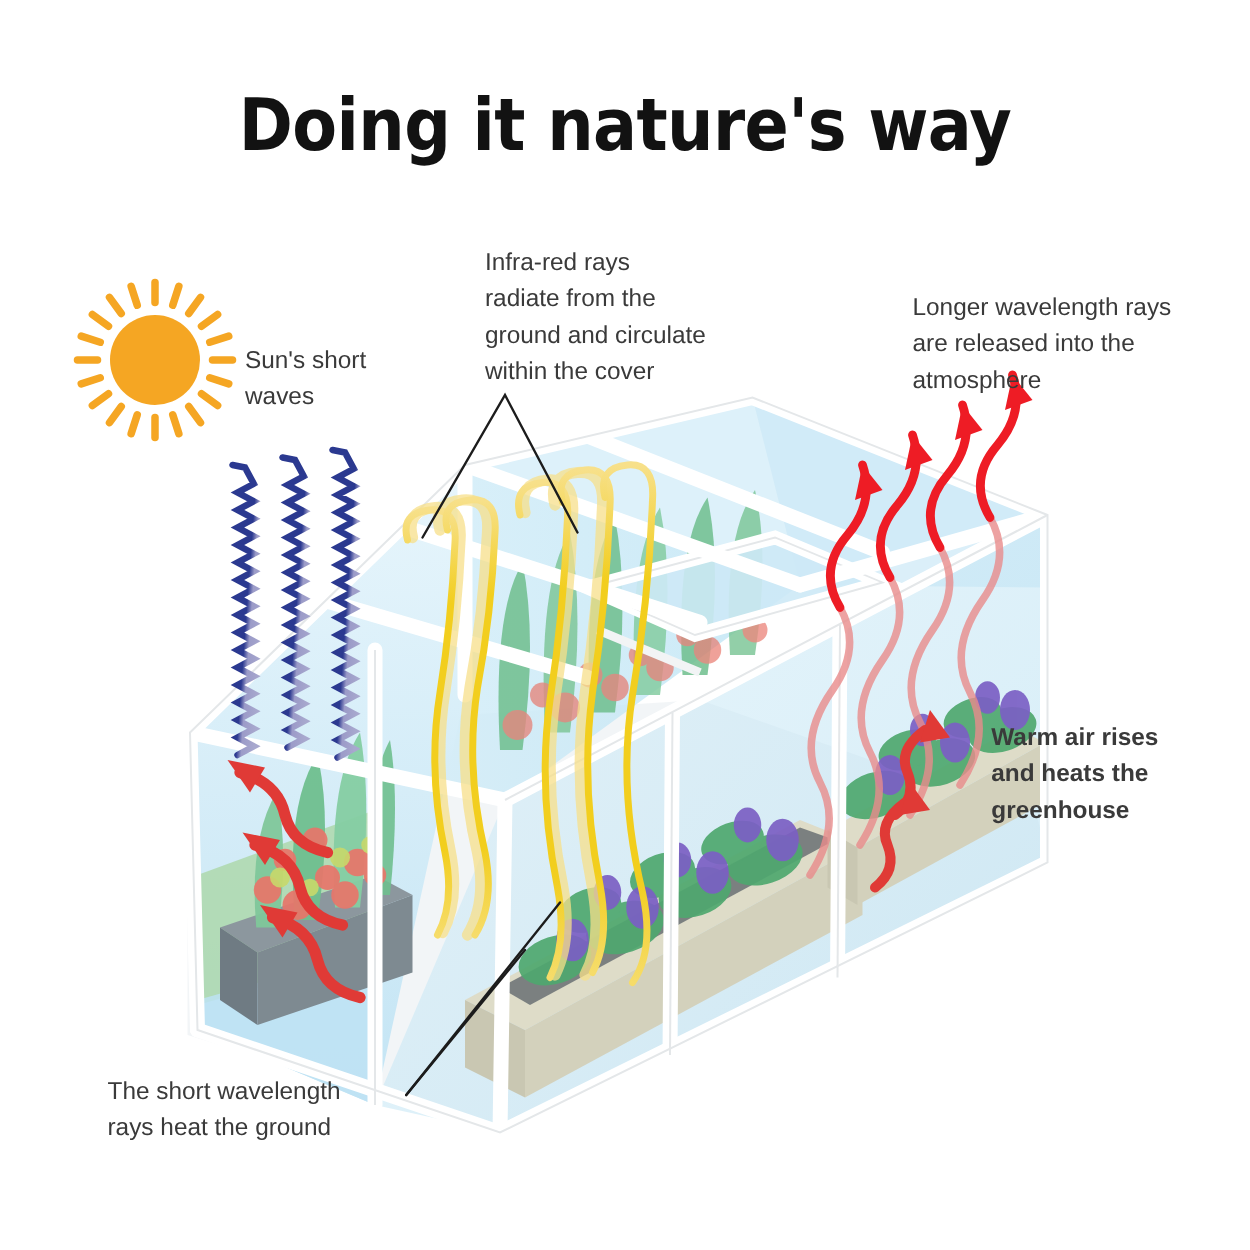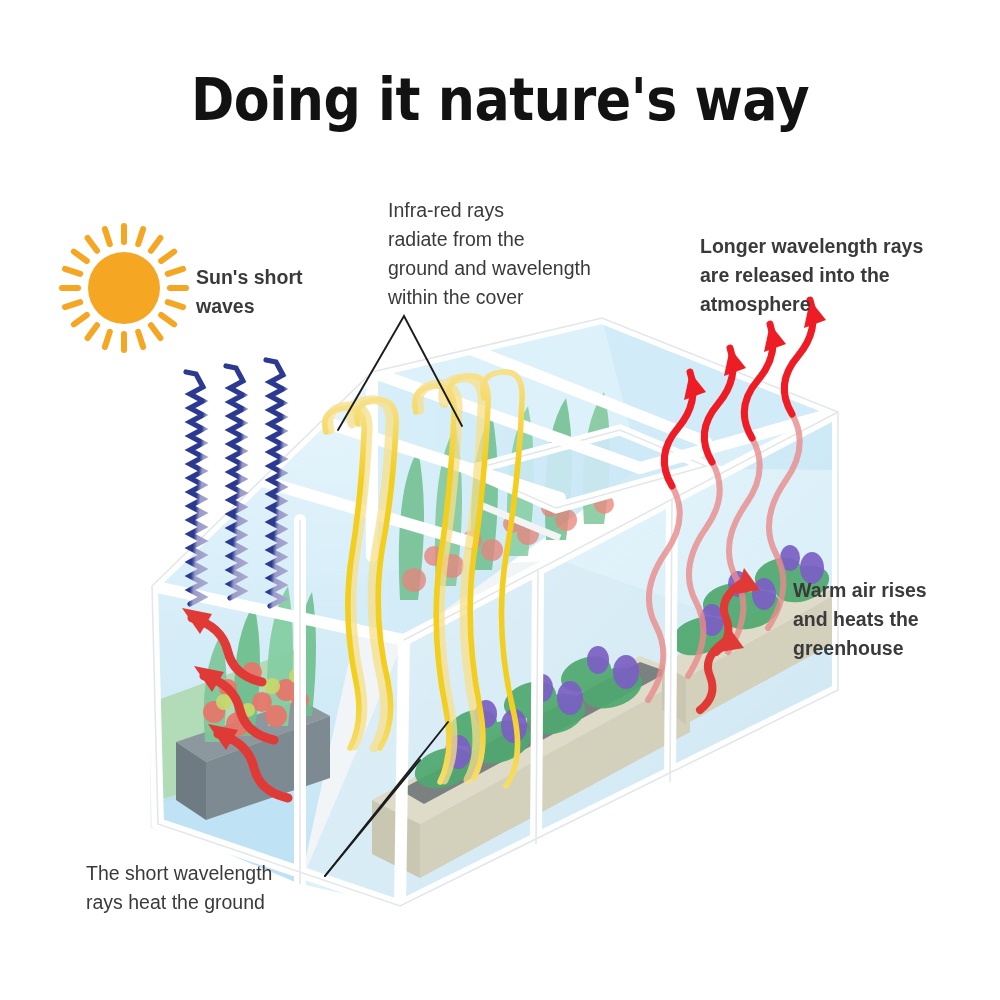--- a/index.html
+++ b/index.html
@@ -23,23 +23,23 @@
     white-space:nowrap;
   }
   .cap{
     position:absolute;
     color:#3a3a3a;
     font-size:19.5px;
     line-height:29px;
     font-weight:400;
     white-space:pre-line;
   }
-  #cap-sun{left:196px;top:263px;font-weight:bold;}
+  #cap-sun{left:196px;top:274px;}
   #cap-infra{left:388px;top:196px;}
-  #cap-longer{left:700px;top:232px;font-weight:bold;}
+  #cap-longer{left:730px;top:232px;}
   #cap-warm{left:793px;top:576px;font-weight:bold;}
   #cap-short{left:70px;top:859px;margin-left:16px;}
   svg{position:absolute;left:0;top:0;}
 </style>
 </head>
 <body>
 
 <div id="stage">
 
   <div class="title">Doing it nature's way</div>
@@ -340,21 +340,21 @@
       <path d="M338,430 L404,316 L462,426"></path>
       <path d="M325,876 L420,760"></path>
       <path d="M325,876 L448,722"></path>
     </g>
   </svg>
 
   <div class="cap" id="cap-sun">Sun's short
 waves</div>
   <div class="cap" id="cap-infra">Infra-red rays
 radiate from the
-ground and wavelength
+ground and circulate
 within the cover</div>
   <div class="cap" id="cap-longer">Longer wavelength rays
 are released into the
 atmosphere</div>
   <div class="cap" id="cap-warm">Warm air rises
 and heats the
 greenhouse</div>
   <div class="cap" id="cap-short">The short wavelength
 rays heat the ground</div>
 

